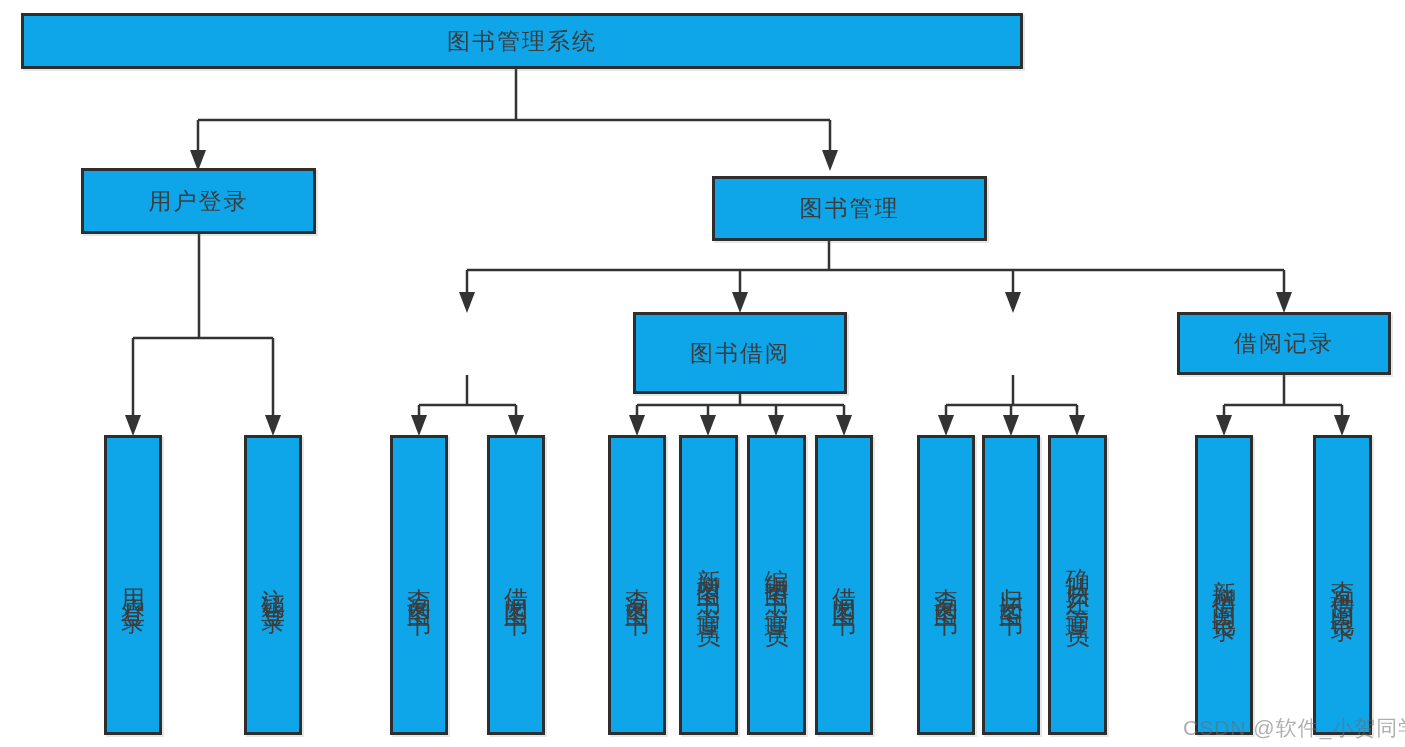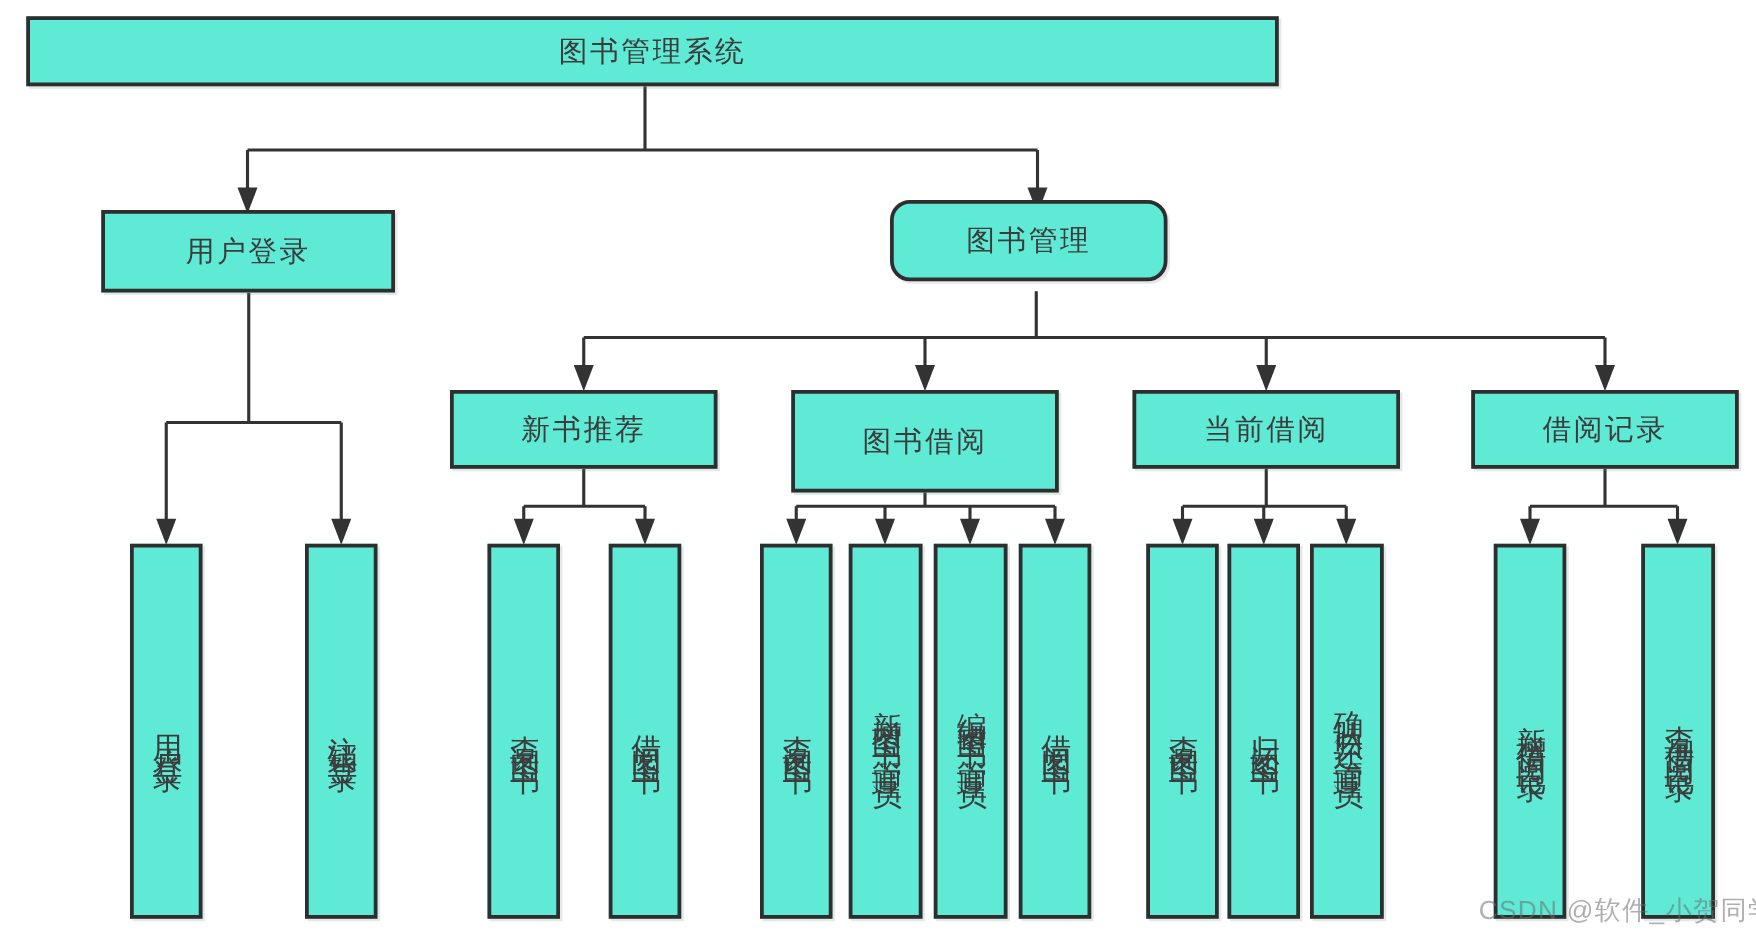--- a/index.html
+++ b/index.html
@@ -18,21 +18,21 @@
   }
   svg.connectors {
     position: absolute;
     left: 0;
     top: 0;
     width: 1405px;
     height: 747px;
   }
   .box {
     position: absolute;
-    background: #5eead4;
+    background: #0ea5e9;
     border: 3px solid #2e2e2e;
     box-sizing: border-box;
     display: flex;
     align-items: center;
     justify-content: center;
     color: #3c3c3c;
     box-shadow: 2px 2px 0 rgba(120,120,120,0.18);
   }
   .hbox span {
     font-size: 23px;
@@ -42,21 +42,21 @@
   .vbox span {
     writing-mode: vertical-lr;
     text-orientation: mixed;
     font-size: 24px;
     line-height: 1;
     letter-spacing: 8px;
   }
   
   .root     { left: 21px;   top: 13px;  width: 1002px; height: 56px; }
   .n-login  { left: 81px;   top: 168px; width: 235px;  height: 66px; }
-  .n-mgmt   { left: 712px;  top: 160px; width: 222px;  height: 65px; border-radius: 16px; }
+  .n-mgmt   { left: 712px;  top: 176px; width: 275px;  height: 65px; }
   .n-l3a    { left: 360px;  top: 312px; width: 214px;  height: 63px; }
   .n-l3b    { left: 633px;  top: 312px; width: 214px;  height: 82px; }
   .n-l3c    { left: 906px;  top: 312px; width: 214px;  height: 63px; }
   .n-l3d    { left: 1177px; top: 312px; width: 214px;  height: 63px; }
   .leaf     { top: 435px; width: 58px; height: 300px; }
   .lf-1a { left: 104px; }
   .lf-1b { left: 244px; }
   .lf-2a { left: 390px; }
   .lf-2b { left: 487px; }
   .lf-3a { left: 608px; }
@@ -147,29 +147,23 @@
     <span>图书管理系统</span>
   </div>
 
   <div class="box hbox n-login">
     <span>用户登录</span>
   </div>
   <div class="box hbox n-mgmt">
     <span>图书管理</span>
   </div>
 
-  <div class="box hbox n-l3a">
-    <span>新书推荐</span>
-  </div>
   <div class="box hbox n-l3b">
     <span>图书借阅</span>
   </div>
-  <div class="box hbox n-l3c">
-    <span>当前借阅</span>
-  </div>
   <div class="box hbox n-l3d">
     <span>借阅记录</span>
   </div>
 
   <div class="box vbox leaf lf-1a">
     <span>用户登录</span>
   </div>
   <div class="box vbox leaf lf-1b">
     <span>注销登录</span>
   </div>

